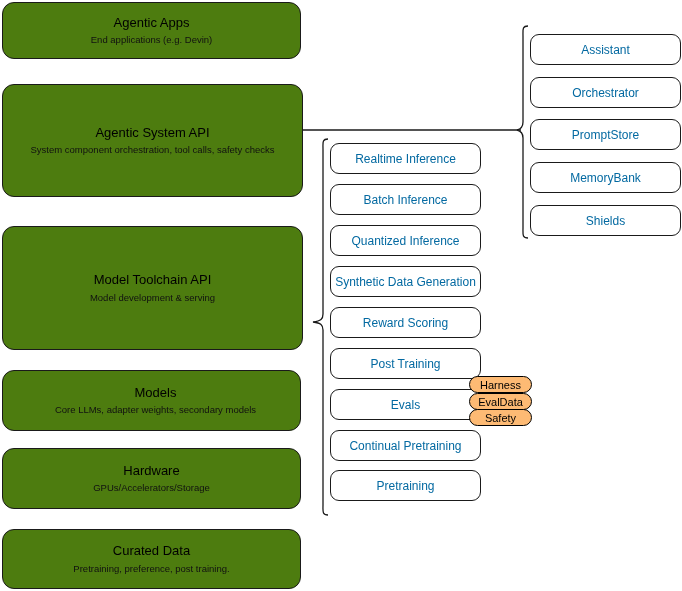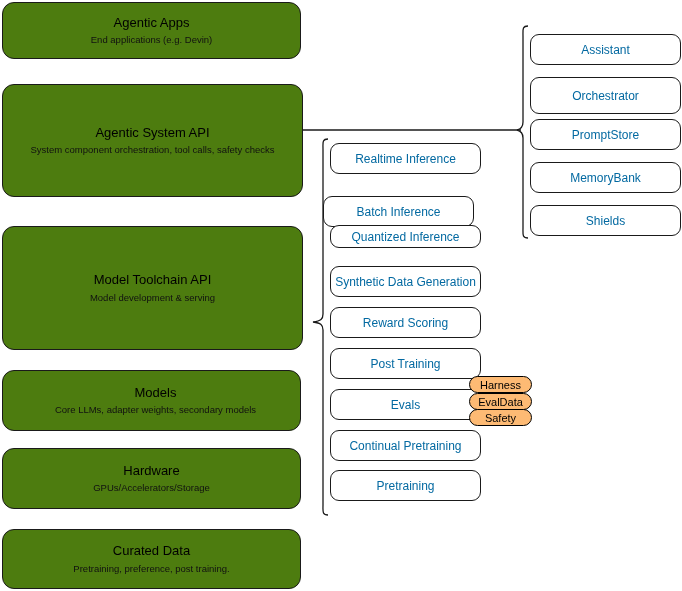--- a/index.html
+++ b/index.html
@@ -131,32 +131,32 @@
     <div class="title">Curated Data</div>
     <div class="subtitle">Pretraining, preference, post training.</div>
   </div>
 
   <div class="box with-sub" style="left:2px; top:448px; width:299px; height:61px;">
     <div class="title">Hardware</div>
     <div class="subtitle">GPUs/Accelerators/Storage</div>
   </div>
 
   <div class="small-box" style="left:330px; top:143px; width:151px; height:31px;">Realtime Inference</div>
-  <div class="small-box" style="left:323px; top:184px; width:151px; height:31px;margin-top:12px;">Batch Inference</div>
-  <div class="small-box" style="left:330px; top:225px; width:151px; height:23px;">Quantized Inference</div>
+  <div class="small-box" style="left:330px; top:184px; width:151px; height:31px;">Batch Inference</div>
+  <div class="small-box" style="left:330px; top:225px; width:151px; height:31px;">Quantized Inference</div>
   <div class="small-box" style="left:330px; top:266px; width:151px; height:31px;">Synthetic Data Generation</div>
   <div class="small-box" style="left:330px; top:307px; width:151px; height:31px;">Reward Scoring</div>
   <div class="small-box" style="left:330px; top:348px; width:151px; height:31px;">Post Training</div>
   <div class="small-box" style="left:330px; top:389px; width:151px; height:31px;">Evals</div>
   <div class="small-box" style="left:330px; top:430px; width:151px; height:31px;">Continual Pretraining</div>
   <div class="small-box" style="left:330px; top:470px; width:151px; height:31px;">Pretraining</div>
 
   <div class="pill" style="left:469px; top:376px; width:63px; height:17px;">Harness</div>
   <div class="pill" style="left:469px; top:393px; width:63px; height:17px;">EvalData</div>
   <div class="pill" style="left:469px; top:409px; width:63px; height:17px;">Safety</div>
 
   <div class="small-box" style="left:530px; top:34px; width:151px; height:31px;">Assistant</div>
-  <div class="small-box" style="left:530px; top:77px; width:151px; height:37px;">Orchestrator</div>
+  <div class="small-box" style="left:530px; top:77px; width:151px; height:31px;">Orchestrator</div>
   <div class="small-box" style="left:530px; top:119px; width:151px; height:31px;">PromptStore</div>
   <div class="small-box" style="left:530px; top:162px; width:151px; height:31px;">MemoryBank</div>
   <div class="small-box" style="left:530px; top:205px; width:151px; height:31px;">Shields</div>
 
 </div>
 
 </body></html>

